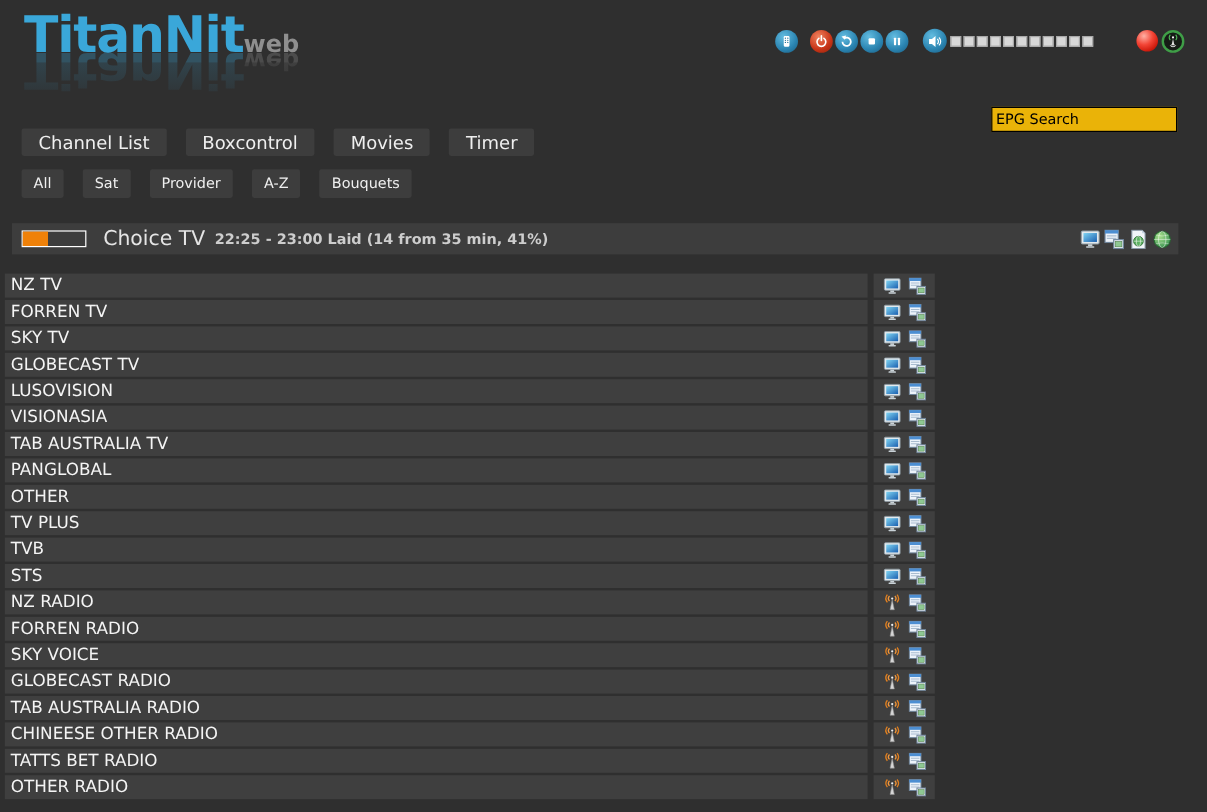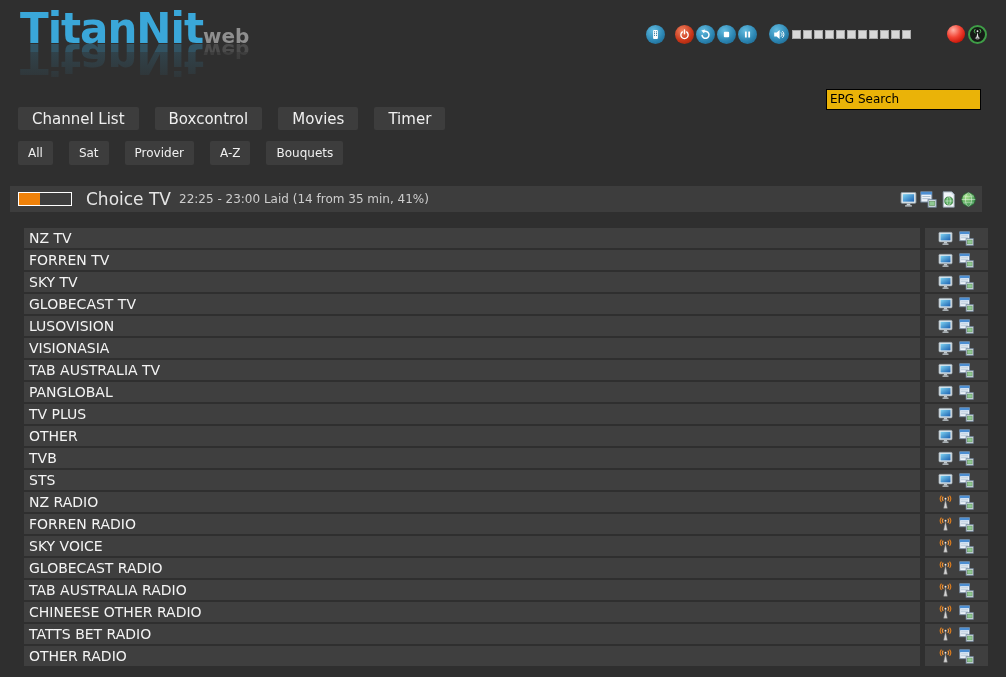--- a/index.html
+++ b/index.html
@@ -46,26 +46,26 @@
   .navrow .uibtn{font-size:15px;padding:3px 14px;height:23px;}
   .filterrow .uibtn{font-size:12px;padding:2px 10px;height:24px;}
 
   
   .nowbar{left:10px;top:186px;width:972px;height:26px;background:#3d3d3d;
     display:flex;align-items:center;}
   .pbar{width:52px;height:12px;border:1px solid #fff;margin-left:8px;
     background:#3d3d3d;flex:none;}
   .pfill{height:100%;background:#ef8109;}
   .nowname{font-size:17px;color:#e5e5e5;margin-left:14px;white-space:nowrap;}
-  .nowepg{font-size:12px;color:#cdcdcd;margin-left:8px;white-space:nowrap;}
+  .nowepg{font-size:12px;color:#cdcdcd;margin-left:8px;white-space:nowrap;font-weight:bold;}
   .nowicons{margin-left:auto;display:flex;align-items:center;padding-right:5px;}
   .nowicons .nicon{display:inline-flex;margin-left:3px;}
 
   
-  .chlist{left:24px;top:228px;width:964px;}
+  .chlist{left:4px;top:228px;width:775px;}
   .chrow{display:flex;height:20px;margin-bottom:2px;}
   .chname{width:903px;background:#3f3f3f;color:#f4f4f4;font-size:14px;
     line-height:20px;padding-left:5px;box-sizing:border-box;cursor:pointer;
     white-space:nowrap;overflow:hidden;}
   .chicons{width:64px;margin-left:5px;background:#3f3f3f;display:flex;
     align-items:center;justify-content:center;}
   .ricon{display:inline-flex;margin:0 3px;cursor:pointer;}
   .chicons .zap-tv,.chicons .zap-radio{display:none;}
   .chicons.type-tv .zap-tv{display:inline-flex;}
   .chicons.type-radio .zap-radio{display:inline-flex;}
@@ -478,52 +478,52 @@
             <line x1="2.2" y1="5.2" x2="9.8" y2="5.2" stroke="#a9bccf" stroke-width="0.9"></line>
             <line x1="2.2" y1="7.2" x2="9.8" y2="7.2" stroke="#a9bccf" stroke-width="0.9"></line>
             <rect x="7.6" y="8.2" width="7.6" height="7" fill="#edf3fa" stroke="#6f849a" stroke-width="0.9"></rect>
             <rect x="8.8" y="9.6" width="5.2" height="4.2" fill="#8ec892" stroke="#55814f" stroke-width="0.5"></rect>
           </svg>
         </span>
       </div>
     </div>
 
     <div class="chrow">
+      <div class="chname">OTHER</div>
+      <div class="chicons type-tv">
+        <span class="ricon zap-tv">
+          <svg viewBox="0 0 16 16" width="15" height="15">
+            <defs>
+              <linearGradient id="gmonB" x1="0" y1="0" x2="1" y2="1">
+                <stop offset="0" stop-color="#7fd4f2"></stop>
+                <stop offset="1" stop-color="#1a5fb0"></stop>
+              </linearGradient>
+            </defs>
+            <rect x="1" y="1.4" width="14" height="10.2" rx="1" fill="#e3eaee" stroke="#8d9aa1" stroke-width="0.8"></rect>
+            <rect x="2.7" y="3" width="10.6" height="7" fill="url(#gmonB)"></rect>
+            <rect x="6.3" y="11.8" width="3.4" height="1.5" fill="#c9d2d7"></rect>
+            <rect x="4.7" y="13.3" width="6.6" height="1.3" rx="0.6" fill="#c9d2d7"></rect>
+          </svg>
+        </span>
+
+        <span class="ricon">
+          <svg viewBox="0 0 16 16" width="15" height="15">
+            <rect x="0.8" y="0.8" width="10.4" height="9.6" fill="#edf3fa" stroke="#6f849a" stroke-width="0.9"></rect>
+            <rect x="0.8" y="0.8" width="10.4" height="2.6" fill="#4c8ed2"></rect>
+            <line x1="2.2" y1="5.2" x2="9.8" y2="5.2" stroke="#a9bccf" stroke-width="0.9"></line>
+            <line x1="2.2" y1="7.2" x2="9.8" y2="7.2" stroke="#a9bccf" stroke-width="0.9"></line>
+            <rect x="7.6" y="8.2" width="7.6" height="7" fill="#edf3fa" stroke="#6f849a" stroke-width="0.9"></rect>
+            <rect x="8.8" y="9.6" width="5.2" height="4.2" fill="#8ec892" stroke="#55814f" stroke-width="0.5"></rect>
+          </svg>
+        </span>
+      </div>
+    </div>
+
+    <div class="chrow">
       <div class="chname">TV PLUS</div>
-      <div class="chicons type-tv">
-        <span class="ricon zap-tv">
-          <svg viewBox="0 0 16 16" width="15" height="15">
-            <defs>
-              <linearGradient id="gmonB" x1="0" y1="0" x2="1" y2="1">
-                <stop offset="0" stop-color="#7fd4f2"></stop>
-                <stop offset="1" stop-color="#1a5fb0"></stop>
-              </linearGradient>
-            </defs>
-            <rect x="1" y="1.4" width="14" height="10.2" rx="1" fill="#e3eaee" stroke="#8d9aa1" stroke-width="0.8"></rect>
-            <rect x="2.7" y="3" width="10.6" height="7" fill="url(#gmonB)"></rect>
-            <rect x="6.3" y="11.8" width="3.4" height="1.5" fill="#c9d2d7"></rect>
-            <rect x="4.7" y="13.3" width="6.6" height="1.3" rx="0.6" fill="#c9d2d7"></rect>
-          </svg>
-        </span>
-
-        <span class="ricon">
-          <svg viewBox="0 0 16 16" width="15" height="15">
-            <rect x="0.8" y="0.8" width="10.4" height="9.6" fill="#edf3fa" stroke="#6f849a" stroke-width="0.9"></rect>
-            <rect x="0.8" y="0.8" width="10.4" height="2.6" fill="#4c8ed2"></rect>
-            <line x1="2.2" y1="5.2" x2="9.8" y2="5.2" stroke="#a9bccf" stroke-width="0.9"></line>
-            <line x1="2.2" y1="7.2" x2="9.8" y2="7.2" stroke="#a9bccf" stroke-width="0.9"></line>
-            <rect x="7.6" y="8.2" width="7.6" height="7" fill="#edf3fa" stroke="#6f849a" stroke-width="0.9"></rect>
-            <rect x="8.8" y="9.6" width="5.2" height="4.2" fill="#8ec892" stroke="#55814f" stroke-width="0.5"></rect>
-          </svg>
-        </span>
-      </div>
-    </div>
-
-    <div class="chrow">
-      <div class="chname">OTHER</div>
       <div class="chicons type-tv">
         <span class="ricon zap-tv">
           <svg viewBox="0 0 16 16" width="15" height="15">
             <defs>
               <linearGradient id="gmonB" x1="0" y1="0" x2="1" y2="1">
                 <stop offset="0" stop-color="#7fd4f2"></stop>
                 <stop offset="1" stop-color="#1a5fb0"></stop>
               </linearGradient>
             </defs>
             <rect x="1" y="1.4" width="14" height="10.2" rx="1" fill="#e3eaee" stroke="#8d9aa1" stroke-width="0.8"></rect>

